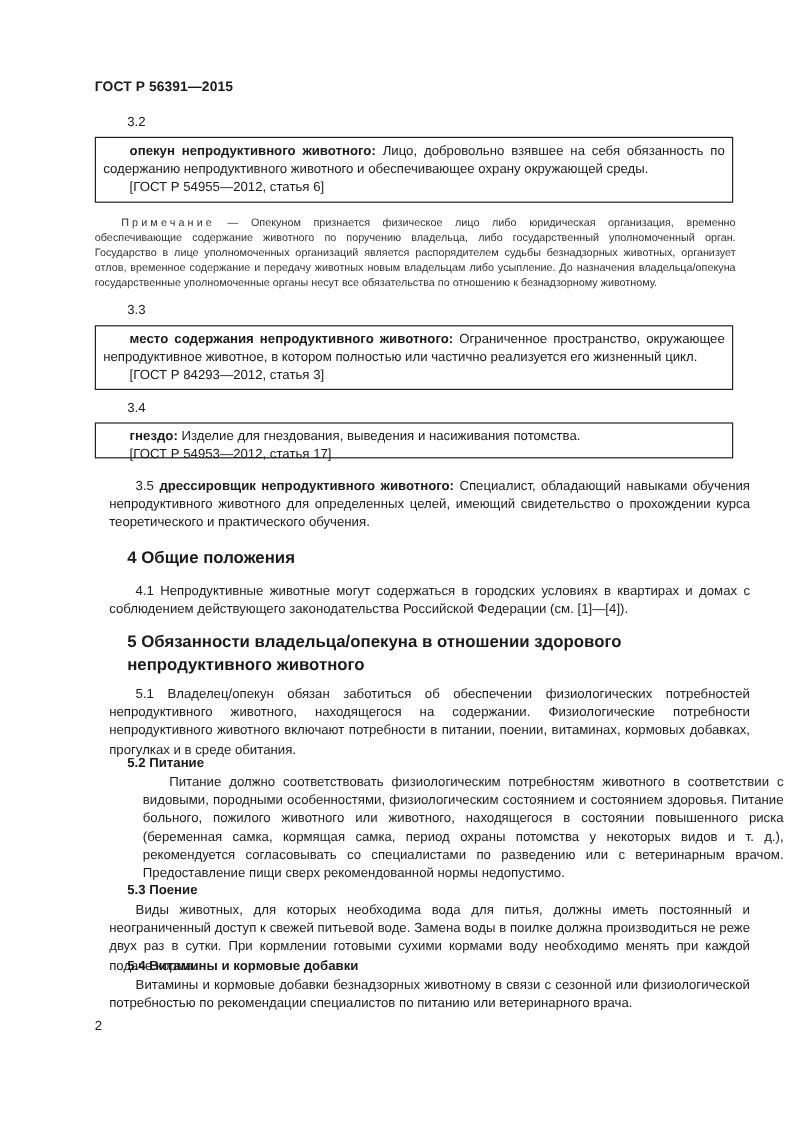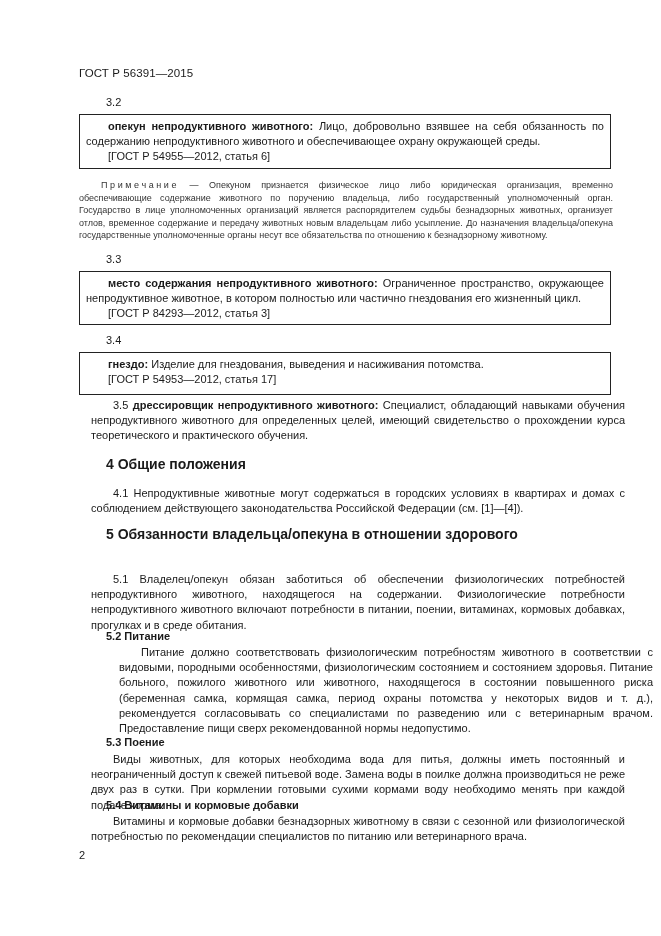--- a/index.html
+++ b/index.html
@@ -1,20 +1,20 @@
 <!DOCTYPE html>
 <html><head>
   <meta charset="utf-8">
   <style>
     html, body { margin: 0; padding: 0; background: #ffffff; }
     body { width: 661px; height: 936px; position: relative; overflow: hidden;
            font-family: "Liberation Sans", sans-serif; color: #1a1a1a; }
     .page { position: absolute; left: 0; top: 0; width: 661px; height: 936px; }
     .abs { position: absolute; }
-    .header { left: 79px; top: 67px; font-size: 11.5px; font-weight: normal; letter-spacing: 0.1px; }
+    .header { left: 79px; top: 67px; font-size: 11.5px; font-weight: bold; letter-spacing: 0.1px; }
     .num { font-size: 11px; }
     .box { position: absolute; left: 79px; width: 532px; border: 1.6px solid #222; box-sizing: border-box;
            font-size: 11px; line-height: 15px; padding: 4px 6px 4px 6px; }
     .box p { margin: 0; text-align: justify; }
     .ind { text-indent: 22px; }
     .src { padding-left: 22px; }
     b { font-weight: bold; }
     .note { left: 79px; width: 534px; font-size: 9px; line-height: 12.6px; text-align: justify; color: #333; }
     .note .spaced { letter-spacing: 2.6px; }
     .para { left: 91px; width: 534px; font-size: 11px; line-height: 15.2px; text-align: justify; }
@@ -35,41 +35,42 @@
     <p class="ind"><b>опекун непродуктивного животного:</b><span> Лицо, добровольно взявшее на себя обязанность по содержанию непродуктивного животного и обеспечивающее охрану окружающей среды.</span></p>
     <p class="src">[ГОСТ Р 54955—2012, статья 6]</p>
   </div>
 
   <div class="abs note" style="top:179px;">
     <span style="display:inline-block; width:22px;"></span><span class="spaced">Примечание</span><span> — Опекуном признается физическое лицо либо юридическая организация, временно обеспечивающие содержание животного по поручению владельца, либо государственный уполномоченный орган. Государство в лице уполномоченных организаций является распорядителем судьбы безнадзорных животных, организует отлов, временное содержание и передачу животных новым владельцам либо усыпление. До назначения владельца/опекуна государственные уполномоченные органы несут все обязательства по отношению к безнадзорному животному.</span>
   </div>
 
   <div class="abs num" style="left:106px; top:253px;">3.3</div>
   <div class="box" style="top:271px; height:54px;">
-    <p class="ind"><b>место содержания непродуктивного животного:</b><span> Ограниченное пространство, окружающее непродуктивное животное, в котором полностью или частично гнездования его жизненный цикл.</span></p>
+    <p class="ind"><b>место содержания непродуктивного животного:</b><span> Ограниченное пространство, окружающее непродуктивное животное, в котором полностью или частично реализуется его жизненный цикл.</span></p>
     <p class="src">[ГОСТ Р 84293—2012, статья 3]</p>
   </div>
 
   <div class="abs num" style="left:106px; top:334px;">3.4</div>
-  <div class="box" style="top:352px; height:43px;">
+  <div class="box" style="top:352px; height:30px;">
     <p class="ind"><b>гнездо:</b><span> Изделие для гнездования, выведения и насиживания потомства.</span></p>
     <p class="src">[ГОСТ Р 54953—2012, статья 17]</p>
   </div>
 
   <div class="abs para" style="top:398px;">
     <p class="ind"><span>3.5</span> <b>дрессировщик непродуктивного животного:</b><span> Специалист, обладающий навыками обучения непродуктивного животного для определенных целей, имеющий свидетельство о прохождении курса теоретического и практического обучения.</span></p>
   </div>
 
   <div class="abs h1" style="top:455px;">4  Общие положения</div>
   <div class="abs para" style="top:486px;">
     <p class="ind">4.1  Непродуктивные животные могут содержаться в городских условиях в квартирах и домах с соблюдением действующего законодательства Российской Федерации (см. [1]—[4]).</p>
   </div>
 
   <div class="abs h1" style="top:525px;">
     <div>5  Обязанности владельца/опекуна в отношении здорового</div>
+    <div>непродуктивного животного</div>
   </div>
   <div class="abs para" style="top:572px;">
     <p class="ind">5.1  Владелец/опекун обязан заботиться об обеспечении физиологических потребностей непродуктивного животного, находящегося на содержании. Физиологические потребности непродуктивного животного включают потребности в питании, поении, витаминах, кормовых добавках, прогулках и в среде обитания.</p>
   </div>
 
   <div class="abs h2" style="top:630px;">5.2  Питание</div>
   <div class="abs para" style="top:645px;margin-left:28px;">
     <p class="ind">Питание должно соответствовать физиологическим потребностям животного в соответствии с видовыми, породными особенностями, физиологическим состоянием и состоянием здоровья. Питание больного, пожилого животного или животного, находящегося в состоянии повышенного риска (беременная самка, кормящая самка, период охраны потомства у некоторых видов и т. д.), рекомендуется согласовывать со специалистами по разведению или с ветеринарным врачом. Предоставление пищи сверх рекомендованной нормы недопустимо.</p>
   </div>
 

